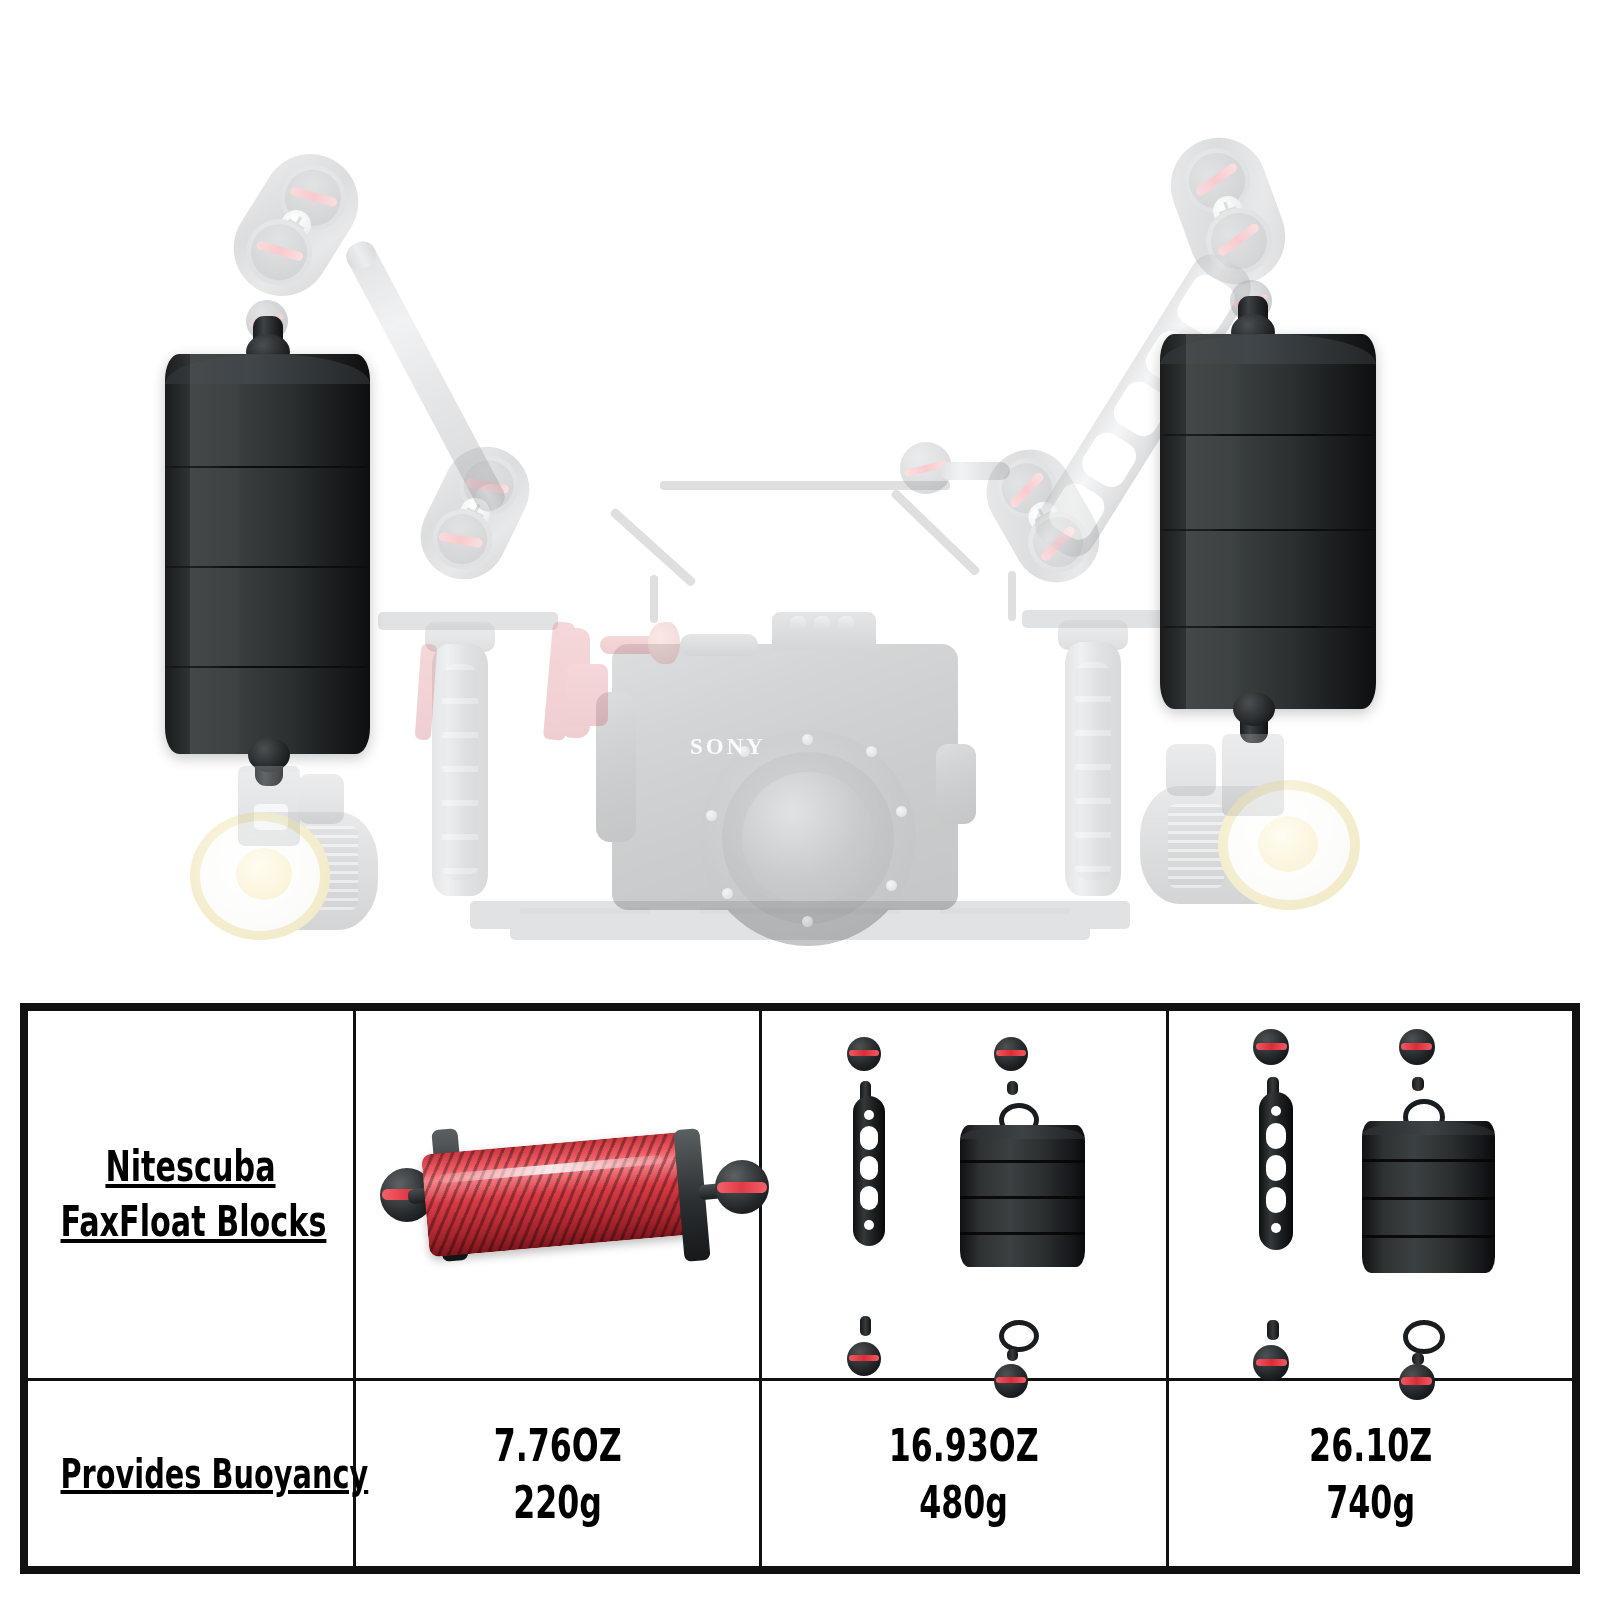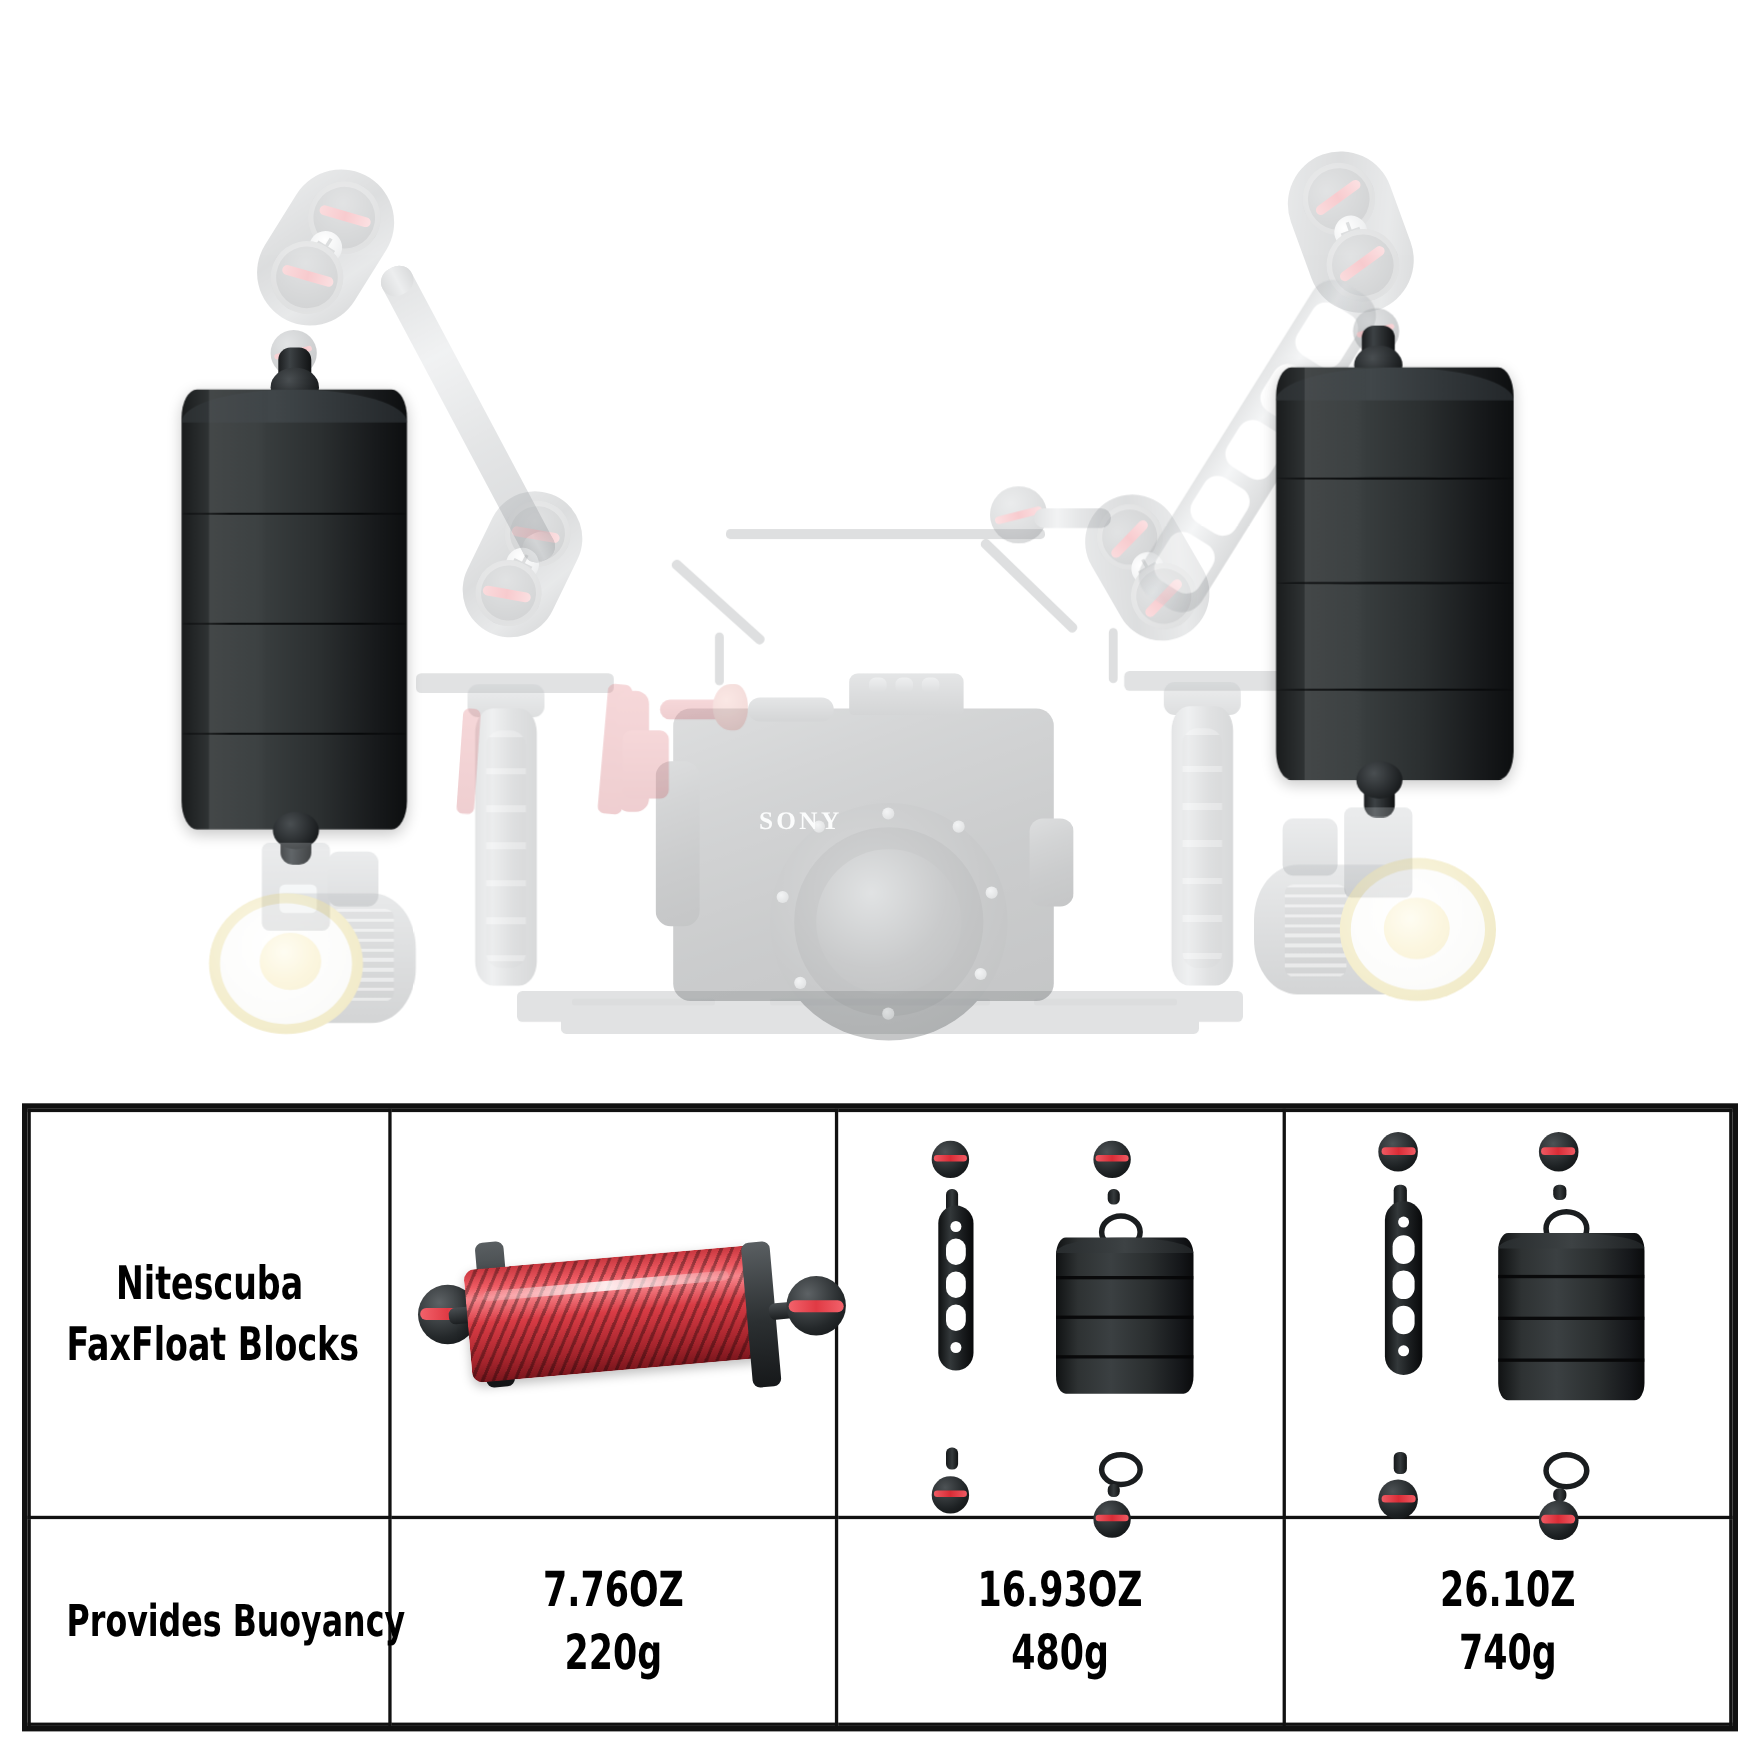--- a/index.html
+++ b/index.html
@@ -112,21 +112,21 @@
   
   .redpart{position:absolute;background:linear-gradient(180deg,#e07a80,#c85c63);border-radius:6px;}
   .redknob{position:absolute;border-radius:50% 36% 36% 50%/50%;
      background:radial-gradient(circle at 38% 34%,#efb0a6,#d98c86 60%,#c4736f);}
 
   
   #spec{position:absolute;left:20px;top:1003px;width:1560px;height:571px;
         border:5px solid #111;box-sizing:border-box;background:#fff;}
   table{width:100%;height:100%;border-collapse:collapse;table-layout:fixed;}
   td{border:3px solid #111;text-align:center;vertical-align:middle;padding:0;}
-  .rowlabel{width:325px;}
+  .rowlabel{width:325px;text-decoration:underline;}
   .cellTxt{font-family:"Liberation Sans Narrow","DejaVu Sans Condensed","Liberation Sans",sans-serif;
            font-weight:bold;color:#000;transform:scaleX(.80);display:block;white-space:nowrap;}
   .lbl{font-size:40px;line-height:1.25;}
   .val{font-size:44px;line-height:1.30;}
   .hdr{font-size:42px;line-height:1.3;}
   .r-head{height:245px;}
   .r-qty{height:70px;}
   .r-wt{height:127px;}
   .r-buoy{height:124px;}
 

